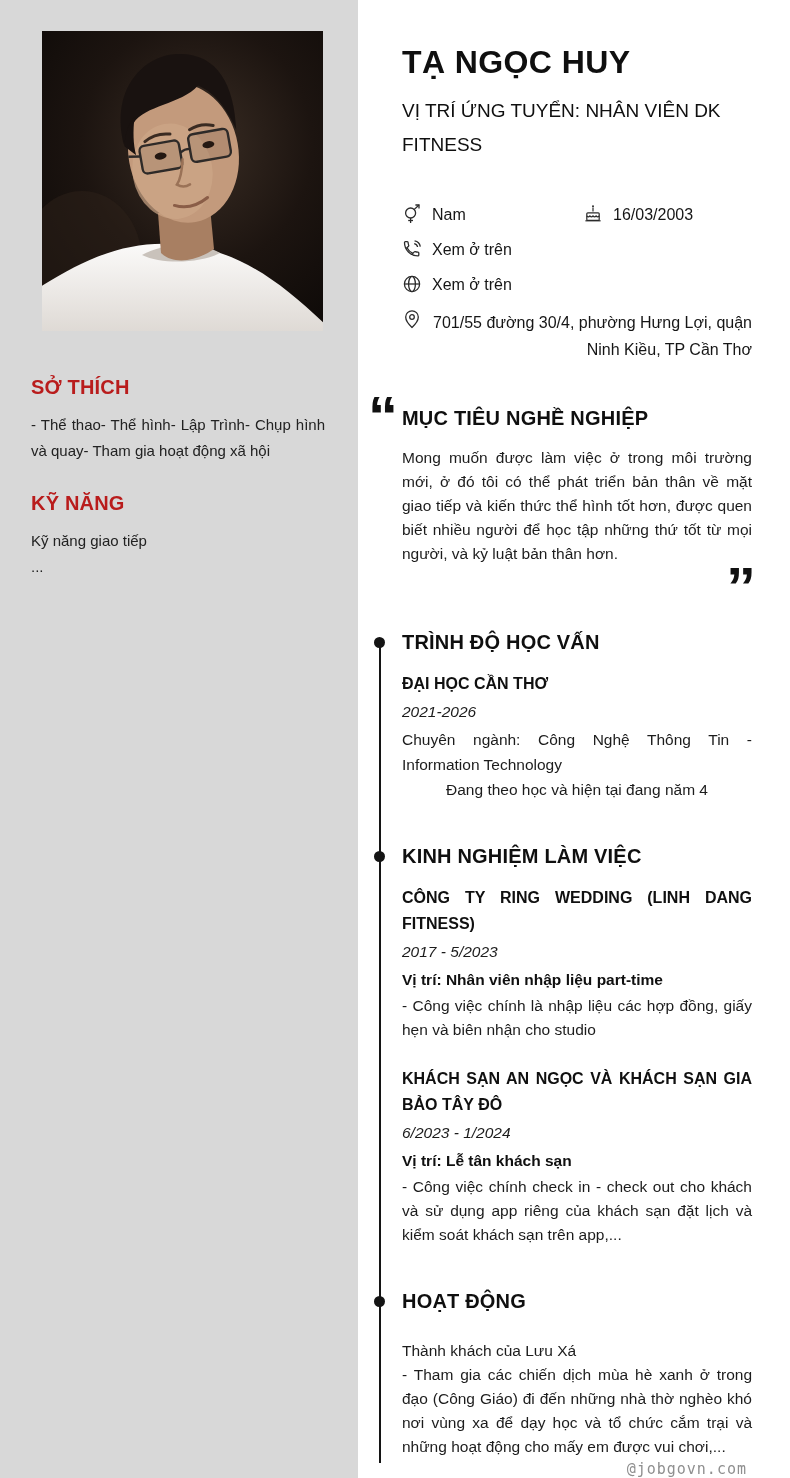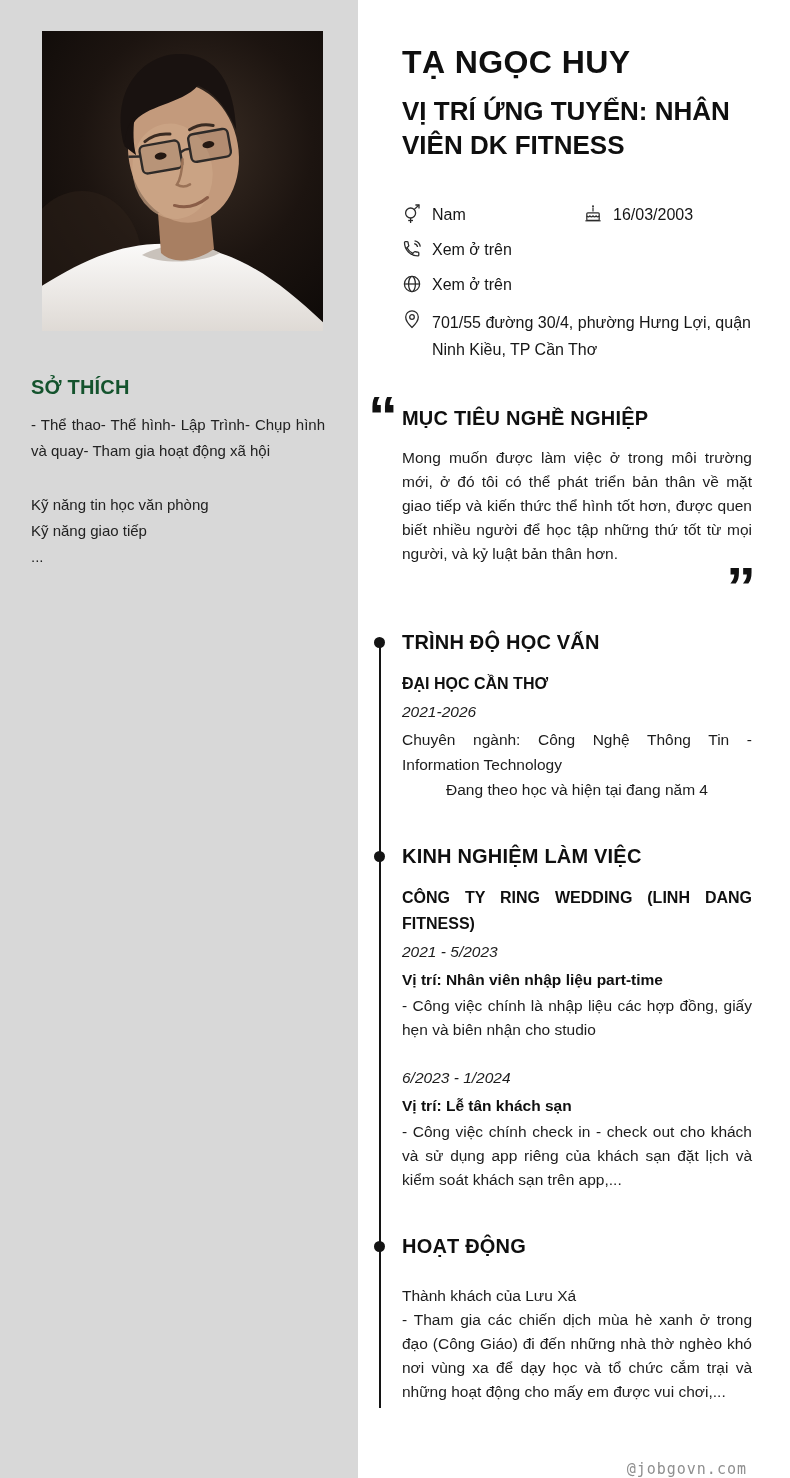--- a/index.html
+++ b/index.html
@@ -10,43 +10,43 @@
     background:#ffffff; color:#1b1b1b;
     display:flex; overflow:hidden;
   }
 
   
   .sidebar { width:358px; flex-shrink:0; background:#d8d8d8; }
   .photo { margin:31px 0 0 42px; width:281px; height:300px; overflow:hidden; }
   .photo svg { display:block; }
   .sidebar-body { padding:45px 33px 0 31px; }
   .sidebar-title {
-    font-size:20px; font-weight:bold; color:#14532d;
+    font-size:20px; font-weight:bold; color:#b91c1c;
     margin:0 0 13px; letter-spacing:0.2px;
   }
   .interests-text {
     font-size:15px; line-height:26px; color:#222;
     text-align:justify; margin:0 0 28px;
   }
   .skill-item { font-size:15px; line-height:26px; color:#222; margin:0; }
 
   
   .main { flex:1; position:relative; padding:0 38px 0 44px; background:#fff; }
   .name {
     font-size:32px; font-weight:bold; color:#0f0f0f;
     margin:44px 0 0; letter-spacing:0.4px;
   }
   .position {
-    font-size:26px; font-weight:bold; color:#0f0f0f;
+    font-size:19px; font-weight:normal; color:#0f0f0f;
     line-height:34px; margin:13px 0 0; width:345px;
   }
 
   
   .contact { margin-top:42px; font-size:16px; color:#161616; }
-  .contact-row { display:flex; align-items:flex-start; margin-bottom:14px; }
+  .contact-row { display:flex; align-items:flex-start; margin-bottom:14px;text-align:right; }
   .contact-cell { display:flex; align-items:flex-start; }
   .contact-cell.first { width:181px; }
   .c-icon { width:20px; height:20px; flex-shrink:0; margin-right:10px; margin-top:0; }
   .c-icon svg { display:block; }
   .c-value { line-height:21px; }
   .c-value.multiline { line-height:27px; max-width:325px; }
 
   
   .objective { position:relative; margin-top:44px; }
   .open-quote {
@@ -142,21 +142,21 @@
         <path d="M140,128 Q136,146 130,152 Q136,157 143,154" stroke="#9a7257" stroke-width="2.5" fill="none" stroke-linecap="round"></path>
         <path d="M124,172 Q140,180 158,170" stroke="#8a5d47" stroke-width="3" fill="none" stroke-linecap="round"></path>
       </g>
     </svg>
   </div>
 
   <div class="sidebar-body">
     <h2 class="sidebar-title">SỞ THÍCH</h2>
     <p class="interests-text">- Thể thao- Thể hình- Lập Trình- Chụp hình và quay- Tham gia hoạt động xã hội</p>
 
-    <p class="skill-item">Kỹ năng tin học văn phòng</p>
+    <h2 class="sidebar-title">KỸ NĂNG</h2>
     <p class="skill-item">Kỹ năng giao tiếp</p>
     <p class="skill-item">...</p>
   </div>
 </aside>
 
 <main class="main">
   <h1 class="name">TẠ NGỌC HUY</h1>
   <h2 class="position">VỊ TRÍ ỨNG TUYỂN: NHÂN VIÊN DK FITNESS</h2>
 
   <div class="contact">
@@ -241,26 +241,27 @@
       <p class="entry-period">2021-2026</p>
       <p class="body-text" style="line-height:25px;">Chuyên ngành: Công Nghệ Thông Tin - Information Technology</p>
       <p class="body-text" style="line-height:25px; text-align:center;">Đang theo học và hiện tại đang năm 4</p>
     </section>
 
     <section class="t-section">
       <h3 class="section-title">KINH NGHIỆM LÀM VIỆC</h3>
 
       <div class="job">
         <p class="entry-company">CÔNG TY RING WEDDING (LINH DANG FITNESS)</p>
-        <p class="entry-period">2021 - 5/2023</p>
+        <p class="entry-period">2017 - 5/2023</p>
         <p class="entry-role">Vị trí: Nhân viên nhập liệu part-time</p>
         <p class="body-text">- Công việc chính là nhập liệu các hợp đồng, giấy hẹn và biên nhận cho studio</p>
       </div>
 
       <div class="job">
+        <p class="entry-company">KHÁCH SẠN AN NGỌC VÀ KHÁCH SẠN GIA BẢO TÂY ĐÔ</p>
         <p class="entry-period">6/2023 - 1/2024</p>
         <p class="entry-role">Vị trí: Lễ tân khách sạn</p>
         <p class="body-text">- Công việc chính check in - check out cho khách và sử dụng app riêng của khách sạn đặt lịch và kiểm soát khách sạn trên app,...</p>
       </div>
     </section>
 
     <section class="t-section gap-title">
       <h3 class="section-title">HOẠT ĐỘNG</h3>
       <p class="body-text" style="text-align:left;">Thành khách của Lưu Xá</p>
       <p class="body-text">- Tham gia các chiến dịch mùa hè xanh ở trong đạo (Công Giáo) đi đến những nhà thờ nghèo khó nơi vùng xa để dạy học và tổ chức cắm trại và những hoạt động cho mấy em được vui chơi,...</p>

